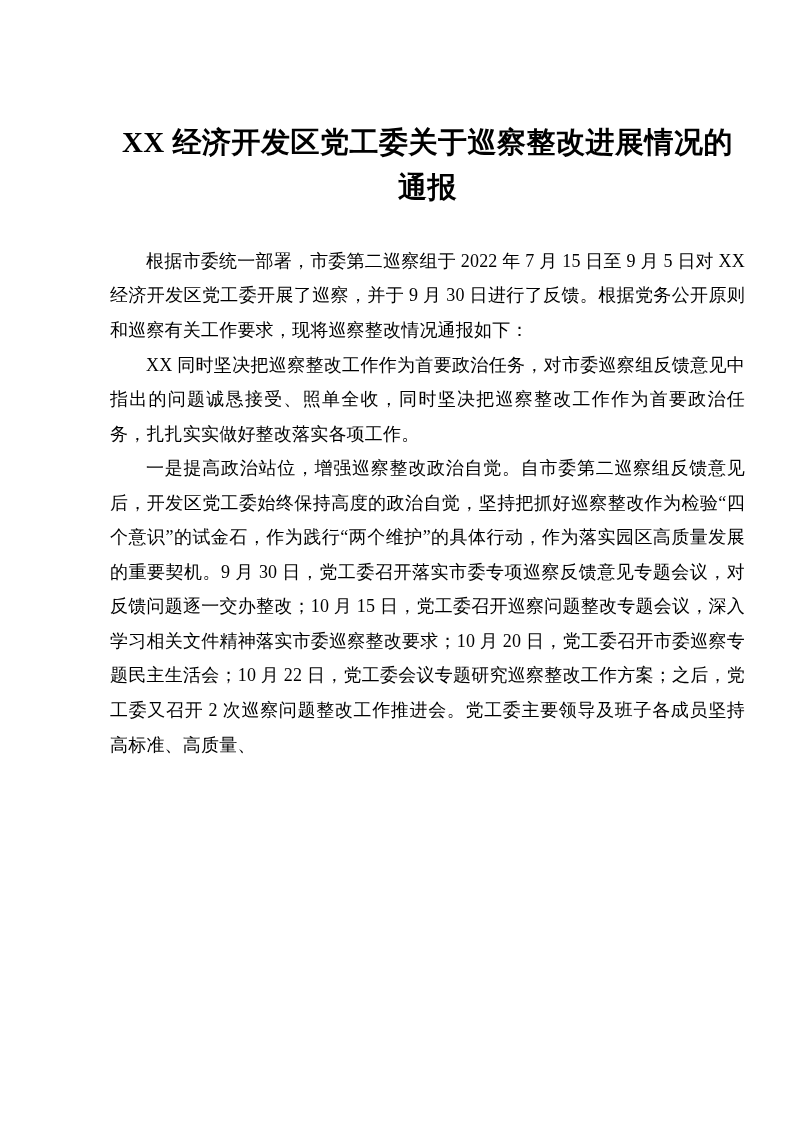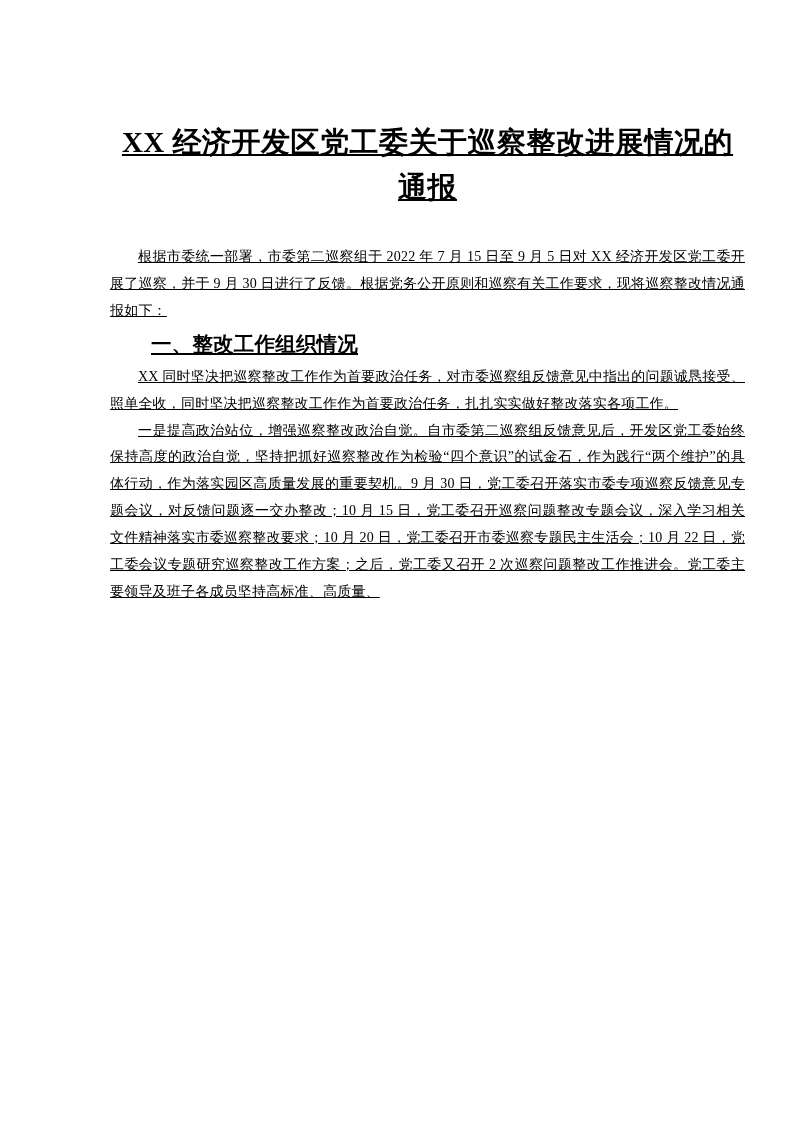--- a/index.html
+++ b/index.html
@@ -13,34 +13,33 @@
     font-family: "Liberation Serif", "DejaVu Serif", serif;
     color: #000000;
     overflow: hidden;
   }
   .page {
     position: relative;
     width: 793px;
     height: 1122px;
     box-sizing: border-box;
     padding: 120px 48px 60px 110px;
-    text-decoration: underline;
   }
   .doc-title {
     font-family: "Liberation Serif", "DejaVu Serif", serif;
     font-size: 29px;
     font-weight: bold;
     line-height: 1.55;
     text-align: center;
     letter-spacing: 0.5px;
     margin: 0 0 34px 0;
     padding: 0 6px;
   }
   .body-p {
-    font-size: 14px;
+    font-size: 18px;
     line-height: 1.92;
     text-align: justify;
     text-justify: inter-ideograph;
     margin: 0;
     text-indent: 2em;
     letter-spacing: 0.2px;
   }
   .section-heading {
     font-size: 20.5px;
     font-weight: bold;
@@ -52,19 +51,18 @@
 </style>
 </head>
 <body>
 
 <div class="page">
 
   <h1 class="doc-title">XX 经济开发区党工委关于巡察整改进展情况的通报</h1>
 
   <p class="body-p">根据市委统一部署，市委第二巡察组于 2022 年 7 月 15 日至 9 月 5 日对 XX 经济开发区党工委开展了巡察，并于 9 月 30 日进行了反馈。根据党务公开原则和巡察有关工作要求，现将巡察整改情况通报如下：</p>
 
-  <p class="section-heading">一、整改工作组织情况</p>
 
   <p class="body-p">XX 同时坚决把巡察整改工作作为首要政治任务，对市委巡察组反馈意见中指出的问题诚恳接受、照单全收，同时坚决把巡察整改工作作为首要政治任务，扎扎实实做好整改落实各项工作。</p>
 
   <p class="body-p">一是提高政治站位，增强巡察整改政治自觉。自市委第二巡察组反馈意见后，开发区党工委始终保持高度的政治自觉，坚持把抓好巡察整改作为检验“四个意识”的试金石，作为践行“两个维护”的具体行动，作为落实园区高质量发展的重要契机。9 月 30 日，党工委召开落实市委专项巡察反馈意见专题会议，对反馈问题逐一交办整改；10 月 15 日，党工委召开巡察问题整改专题会议，深入学习相关文件精神落实市委巡察整改要求；10 月 20 日，党工委召开市委巡察专题民主生活会；10 月 22 日，党工委会议专题研究巡察整改工作方案；之后，党工委又召开 2 次巡察问题整改工作推进会。党工委主要领导及班子各成员坚持高标准、高质量、</p>
 
 </div>
 
 </body></html>

